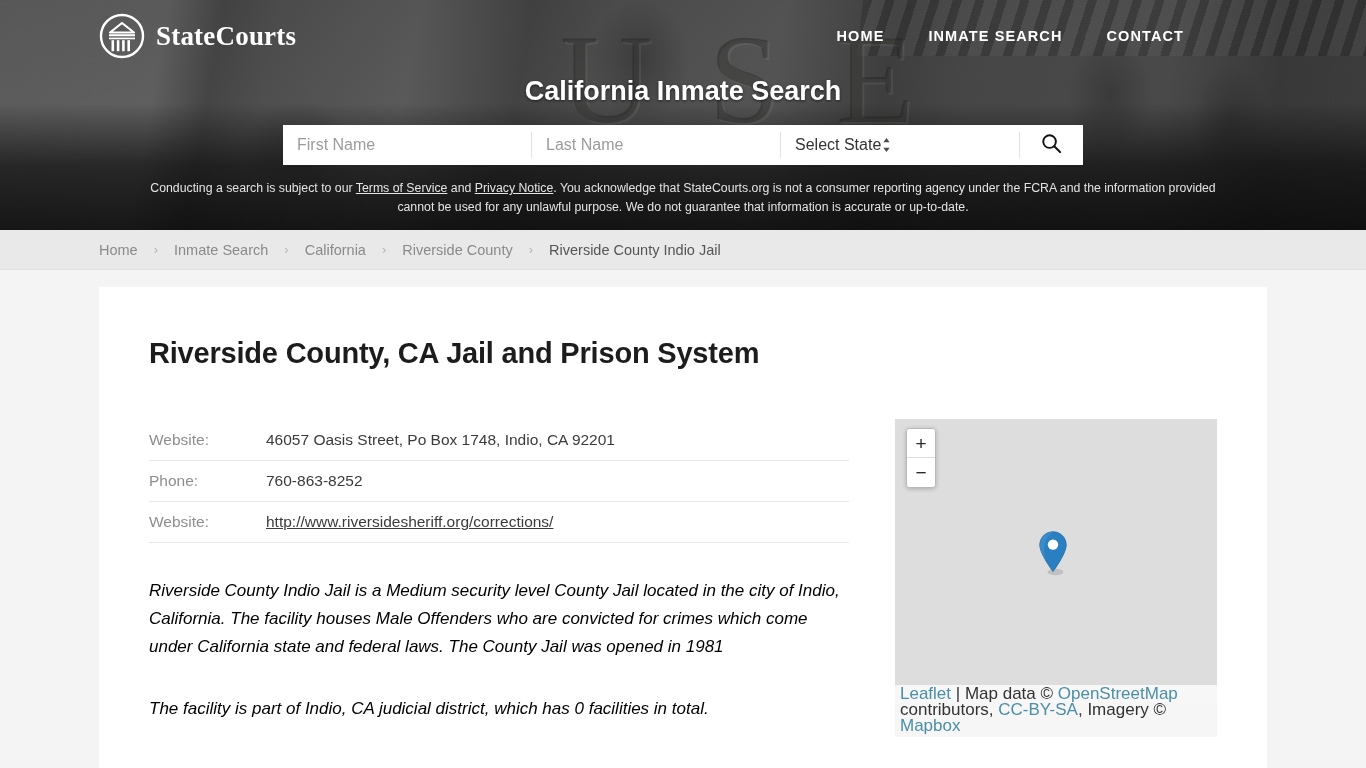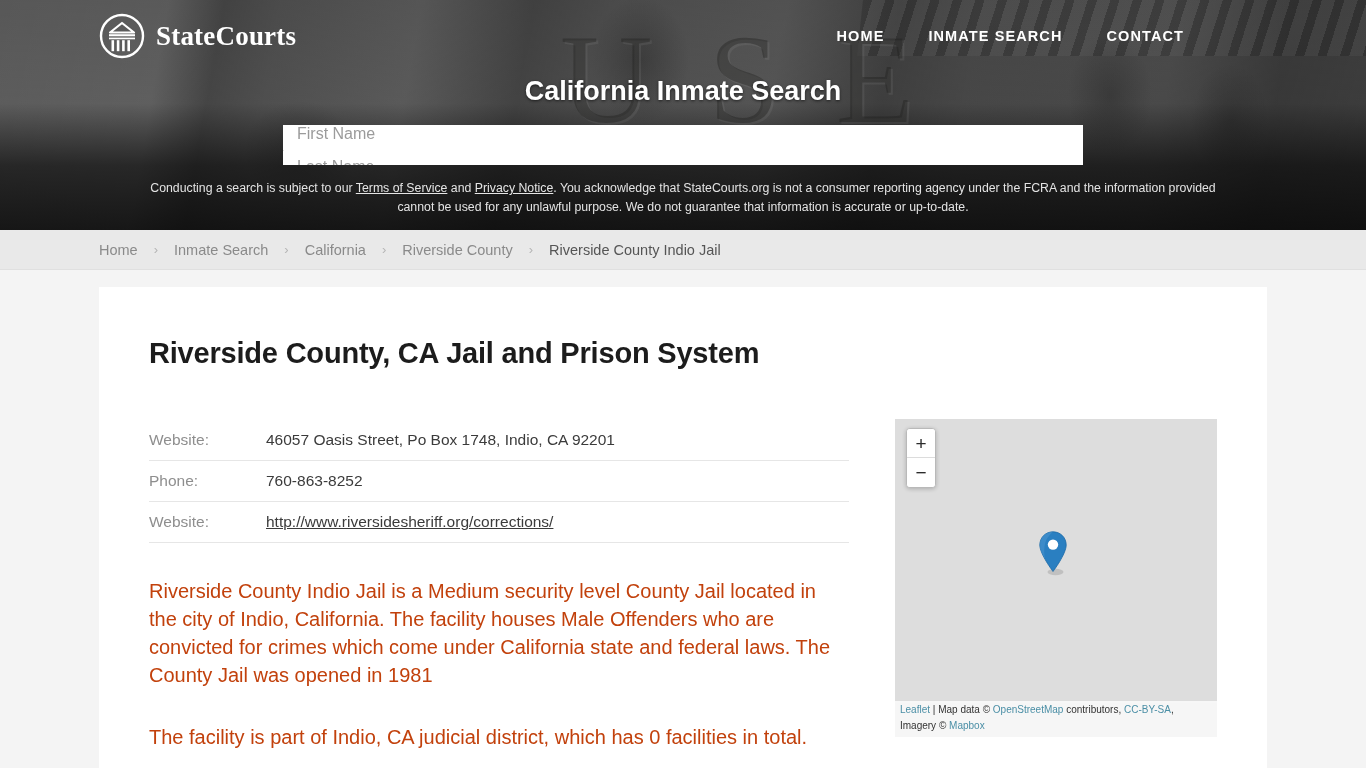--- a/index.html
+++ b/index.html
@@ -115,21 +115,20 @@
 
   
   .searchbar {
     margin: 18px auto 0 auto;
     width: 800px;
     height: 40px;
     background: #ffffff;
     display: flex;
     align-items: stretch;
     overflow: hidden;
-    flex-direction: column;
   }
   .searchbar input {
     border: 0;
     outline: none;
     font-family: "Liberation Sans", sans-serif;
     font-size: 16px;
     color: #333;
     padding: 0 14px;
     background: transparent;
   }
@@ -218,24 +217,25 @@
   }
   table.info td {
     color: #3b3b3b;
     font-size: 15.5px;
     padding: 11px 0;
     vertical-align: top;
   }
   table.info td a { color: #3b3b3b; text-decoration: underline; }
 
   .body-p {
-    color: #c2410c;
-    font-size: 20px;
+    color: #000000;
+    font-size: 17px;
     line-height: 28px;
     margin: 34px 0 0 0;
+    font-style: italic;
   }
 
   
   .map {
     position: relative;
     width: 322px;
     height: 318px;
     background: #dcdcdc;
     overflow: hidden;
   }
@@ -264,21 +264,21 @@
     padding: 0;
   }
   .zoom-ctl button:first-child { border-bottom: 1px solid #dcdcdc; border-radius: 3px 3px 0 0; }
   .zoom-ctl button:last-child { border-radius: 0 0 3px 3px; }
   .marker { position: absolute; left: 144px; top: 112px; width: 30px; height: 46px; z-index: 4; }
   .map-attrib {
     position: absolute;
     left: 0; right: 0; bottom: 0;
     background: rgba(255,255,255,0.75);
     color: #333333;
-    font-size: 10px;
+    font-size: 17px;
     line-height: 16px;
     padding: 1px 5px 3px 5px;
   }
   .map-attrib a { color: #4b8fa6; text-decoration: none; }
 </style>
 </head>
 <body>
 
 <div class="hero">
   <div class="hero-photo"></div>

